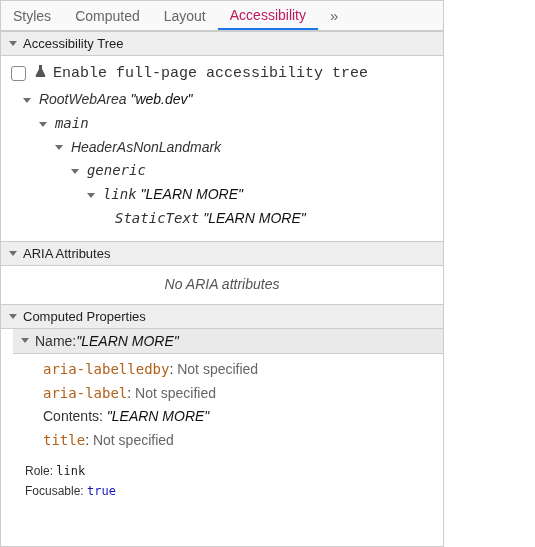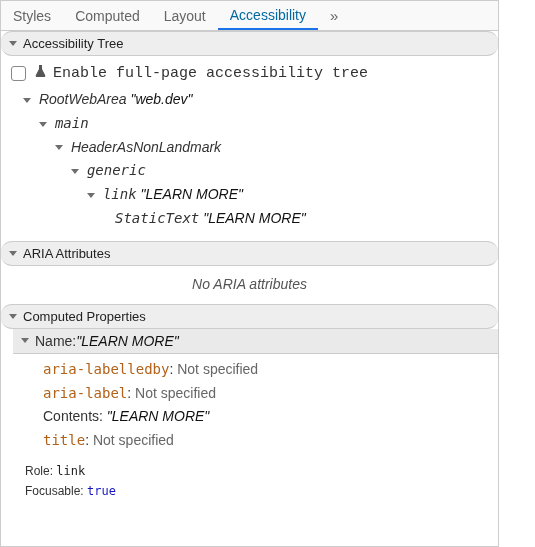--- a/index.html
+++ b/index.html
@@ -1,24 +1,24 @@
 <!DOCTYPE html>
 <html><head>
 <meta charset="utf-8">
 <style>
   * { box-sizing: border-box; }
   html,body { margin:0; padding:0; font-family: "Helvetica Neue", Helvetica, Arial, sans-serif; font-size:13px; color:#333; background:#fff; }
-  .panel { width:499px; height:547px; border:1px solid #ccc; display:flex; flex-direction:column; overflow:hidden; }
+  .panel { width:444px; height:547px; border:1px solid #ccc; display:flex; flex-direction:column; overflow:hidden; }
   
   .tabbar { display:flex; align-items:center; height:30px; border-bottom:1px solid #ccc; background:#f9f9f9; font-size:14px; }
   .tab { padding:0 12px; height:100%; display:flex; align-items:center; color:#666; cursor:pointer; }
-  .tab.active { color:#0369a1; border-bottom:2px solid #1a73e8; }
+  .tab.active { color:#be185d; border-bottom:2px solid #1a73e8; }
   .overflow { padding:0 12px; color:#666; cursor:pointer; font-size:15px;}
   
-  .section-header { background:#eee; border-top:1px solid #ccc; border-bottom:1px solid #ccc; padding:4px 8px; display:flex; align-items:center; font-size:13px; color:#222;border-radius:11px; }
+  .section-header { background:#eee; border-top:1px solid #ccc; border-bottom:1px solid #ccc; padding:4px 8px; display:flex; align-items:center; font-size:13px; color:#222; }
   .section-header:first-of-type { border-top:none; }
   .tri { display:inline-block; width:0; height:0; margin-right:6px; border-top:5px solid #6e6e6e; border-left:4px solid transparent; border-right:4px solid transparent; }
   
   .content { padding:6px 10px 10px 10px; }
   .row { display:flex; align-items:center; padding:2px 0;font-family:Liberation Mono, monospace; }
   .checkbox { width:15px; height:15px; border:1px solid #888; border-radius:3px; margin-right:8px; background:#fff; cursor:pointer; }
   .flask { margin-right:6px; color:#444; font-size:14px; }
   .tree { font-size:14px; line-height:1.7; padding-top:4px; }
   .tree .node { white-space:nowrap; }
   .tw { display:inline-block; width:0; height:0; margin-right:4px; border-top:5px solid #6e6e6e; border-left:4px solid transparent; border-right:4px solid transparent; vertical-align:middle; }

